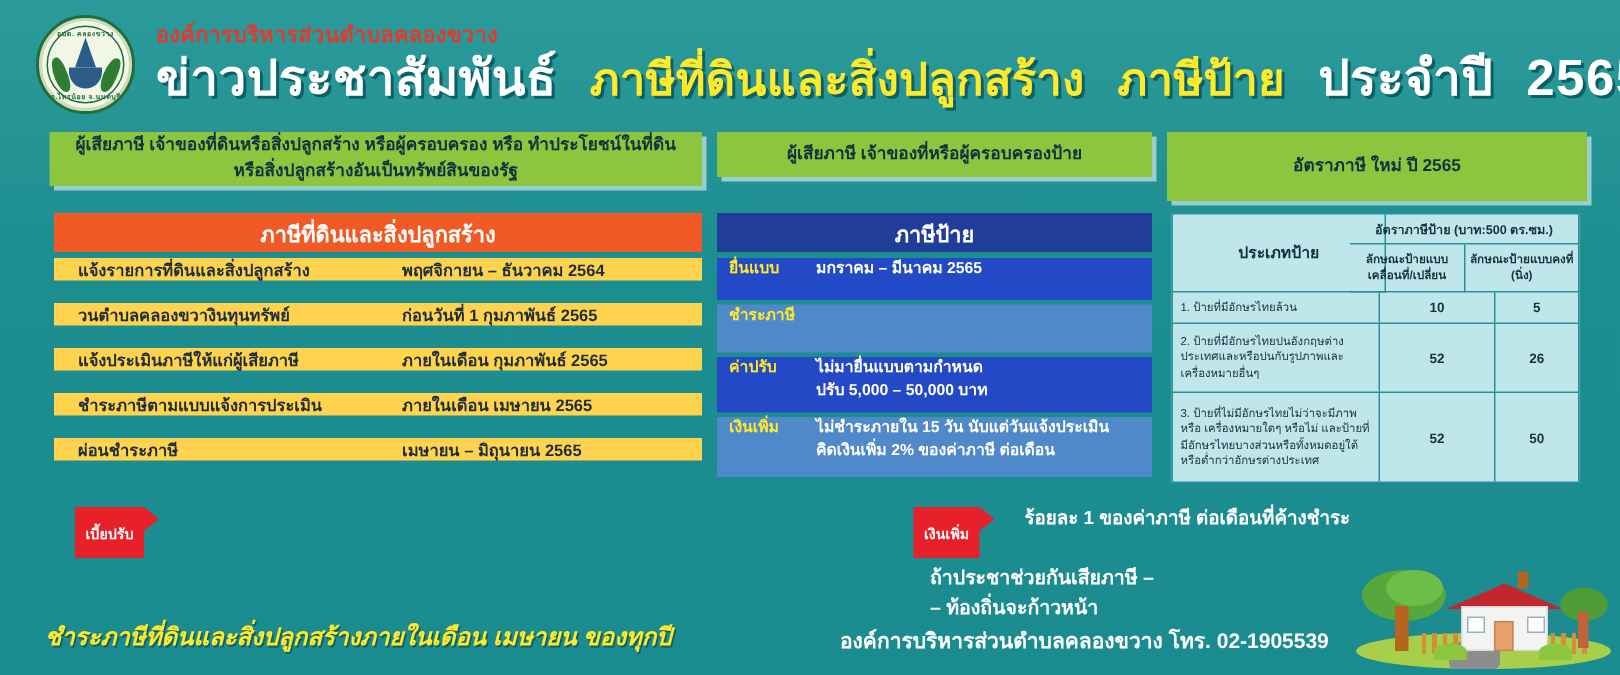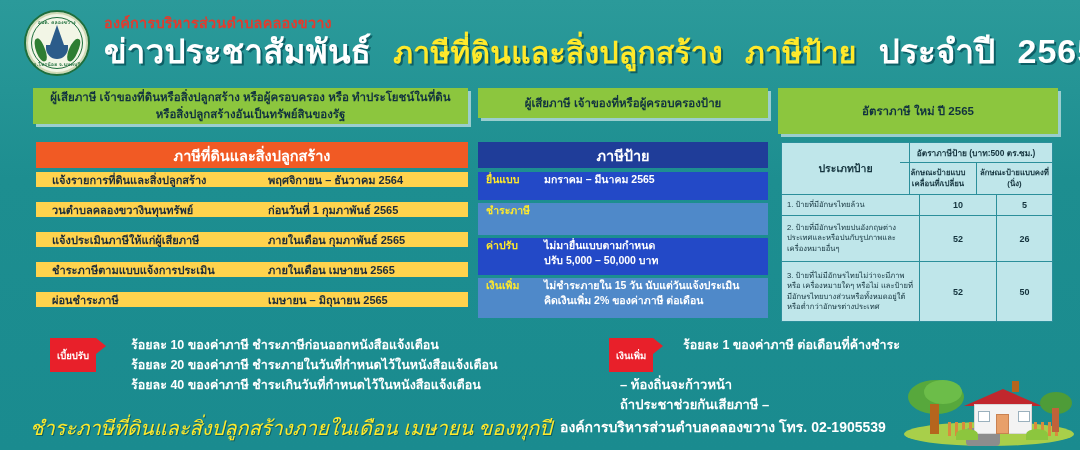--- a/index.html
+++ b/index.html
@@ -118,21 +118,21 @@
   .mA { background: #2349c7; }
   .mB { background: #4f89c9; }
 
   
   .rtable {
     position: absolute; left: 781px; top: 142px; width: 272px; height: 180px;
     background: #bfe6ea; border: 1.4px solid #2b8f9b;
     font-size: 8px; color: #14333d;
   }
   .rtable .th-type {
-    position: absolute; left: 0; top: 0; width: 128px; height: 52px;
+    position: absolute; left: 0; top: 0; width: 142px; height: 52px;
     border-right: 1.4px solid #2b8f9b; border-bottom: 1.4px solid #2b8f9b;
     display: flex; align-items: center; justify-content: center;
     font-size: 10.5px; font-weight: bold; text-align: center;
   }
   .rtable .th-rate {
     position: absolute; left: 118px; top: 0; right: 0; height: 20px;
     border-bottom: 1.4px solid #2b8f9b;
     display: flex; align-items: center; justify-content: center;
     font-size: 8.4px; font-weight: bold;
   }
@@ -181,21 +181,21 @@
   }
   #penalty-lines { left: 131px; top: 336px; }
   #surcharge-lines { left: 683px; top: 336px; }
   #slogan-lines {
     position: absolute; left: 620px; top: 375px;
     color: #ffffff; font-size: 13px; font-weight: bold; line-height: 1.5;
   }
 
   .footer-yellow {
     position: absolute; left: 30px; top: 412px;
-    color: #ffe92b; font-size: 20px; font-weight: normal; font-style: italic;
+    color: #ffe92b; font-size: 16px; font-weight: bold; font-style: italic;
     text-shadow: 1px 1px 0 #0d5f66; white-space: nowrap;
   }
   .footer-white {
     position: absolute; left: 560px; top: 416px;
     color: #ffffff; font-size: 14px; font-weight: bold; white-space: nowrap;
   }
 
   
   .scene { position: absolute; left: 900px; top: 368px; width: 178px; height: 80px; }
   .scene .ground {
@@ -362,34 +362,29 @@
         </div>
         <div class="rtr" style="top: 119px; height: 59px;">
           <div class="rc-type">3. ป้ายที่ไม่มีอักษรไทยไม่ว่าจะมีภาพ หรือ เครื่องหมายใดๆ หรือไม่ และป้ายที่มีอักษรไทยบางส่วนหรือทั้งหมดอยู่ใต้ หรือต่ำกว่าอักษรต่างประเทศ</div>
           <div class="rc-num rc-n1">52</div>
           <div class="rc-num rc-n2">50</div>
         </div>
       </div>
   </div>
 
   <div class="tag" id="tag-penalty">เบี้ยปรับ</div>
-  <div class="plines" id="penalty-lines">
-      <div>ร้อยละ 10 ของค่าภาษี ชำระภาษีก่อนออกหนังสือแจ้งเตือน</div>
-      <div>ร้อยละ 20 ของค่าภาษี ชำระภายในวันที่กำหนดไว้ในหนังสือแจ้งเตือน</div>
-      <div>ร้อยละ 40 ของค่าภาษี ชำระเกินวันที่กำหนดไว้ในหนังสือแจ้งเตือน</div>
-    </div>
 
   <div class="tag" id="tag-surcharge">เงินเพิ่ม</div>
   <div class="plines" id="surcharge-lines">
       <div>ร้อยละ 1 ของค่าภาษี ต่อเดือนที่ค้างชำระ</div>
     </div>
 
   <div id="slogan-lines">
+    <div>ถ้าประชาช่วยกันเสียภาษี –</div>
     <div>– ท้องถิ่นจะก้าวหน้า</div>
-    <div>ถ้าประชาช่วยกันเสียภาษี –</div>
   </div>
 
   <div class="footer-yellow">ชำระภาษีที่ดินและสิ่งปลูกสร้างภายในเดือน เมษายน ของทุกปี</div>
   <div class="footer-white">องค์การบริหารส่วนตำบลคลองขวาง โทร. 02-1905539</div>
 
   <div class="scene">
     <div class="ground"></div>
     <div class="path"></div>
     <div class="canopy"></div>
       <div class="canopy2"></div>

